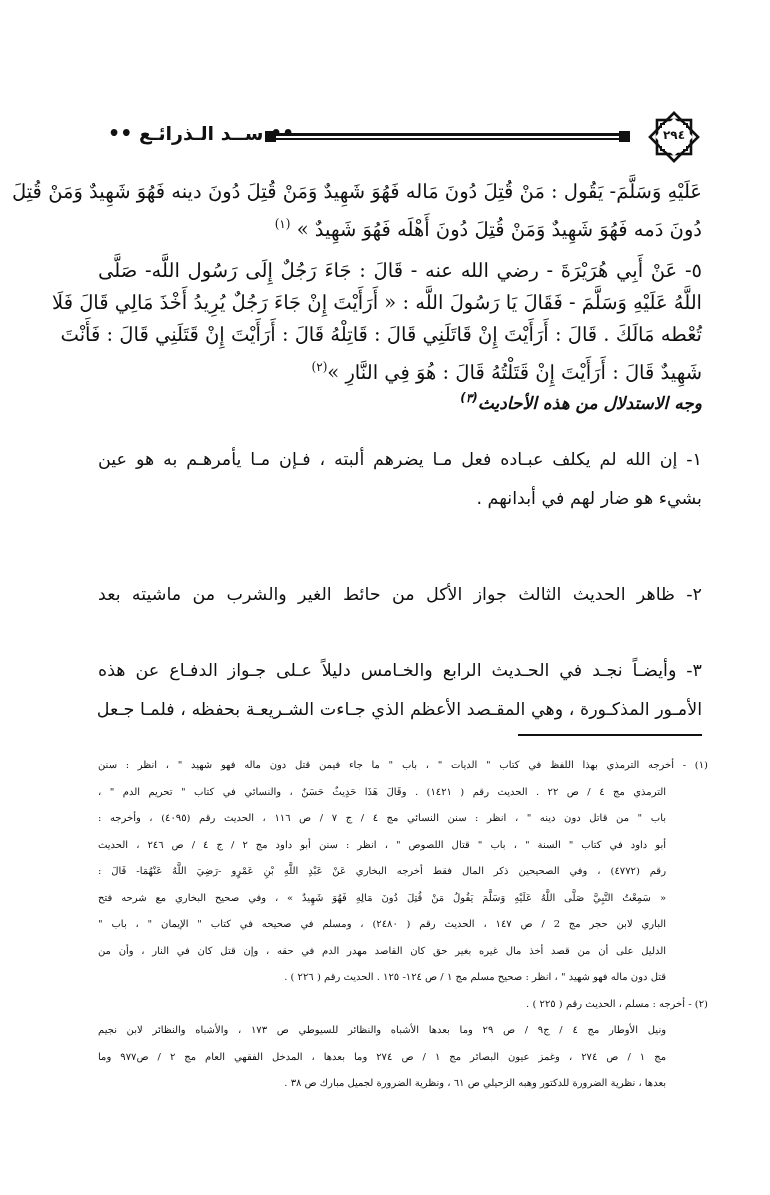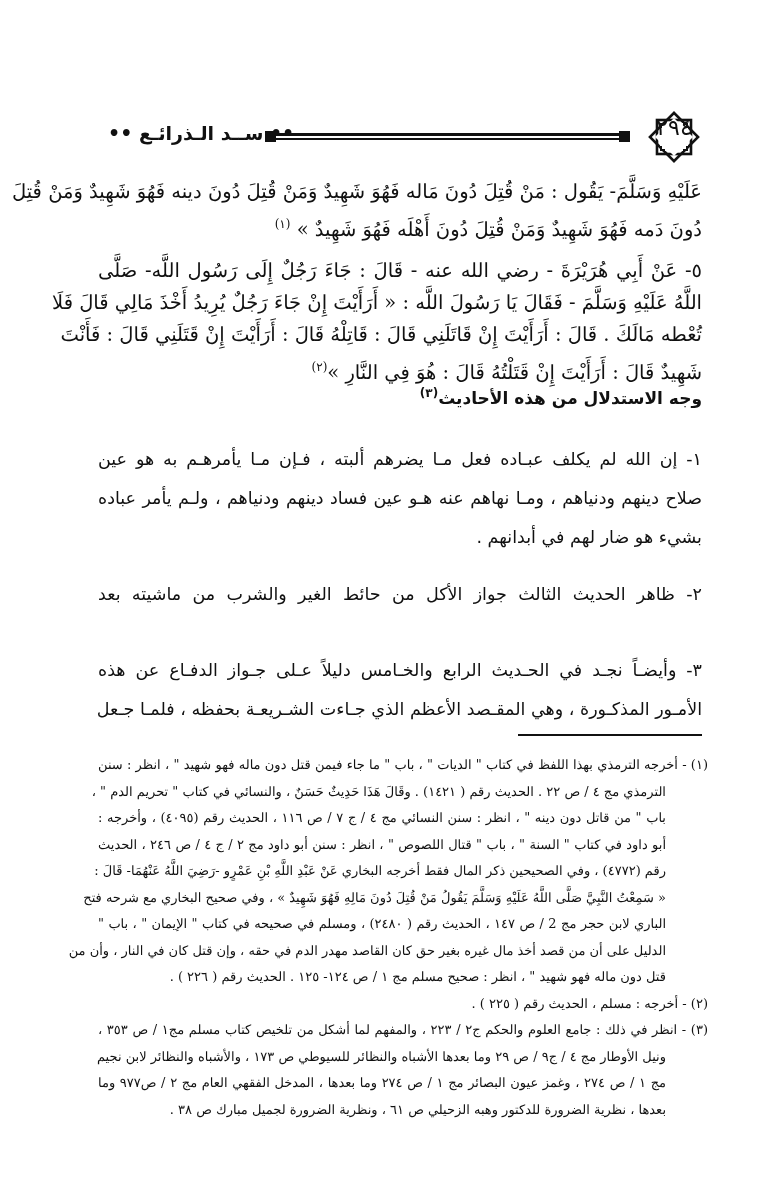--- a/index.html
+++ b/index.html
@@ -10,41 +10,41 @@
   .header { position:absolute; top:112px; left:100px; width:605px; height:50px; }
   .header-title { position:absolute; left:8px; top:10px; font-family:"DejaVu Sans", sans-serif; font-weight:bold; font-size:19px; direction:rtl; white-space:nowrap; }
   .header-rule { position:absolute; left:165px; right:75px; top:20px; height:9px; }
   .header-rule .line-top { position:absolute; left:8px; right:8px; top:1px; height:3px; background:#111; }
   .header-rule .line-bot { position:absolute; left:8px; right:8px; top:6px; height:1.5px; background:#111; }
   .header-rule .sq { position:absolute; top:-1px; width:11px; height:11px; background:#111; }
   .header-rule .sq.l { left:0; }
   .header-rule .sq.r { right:0; }
   .badge { position:absolute; right:0; top:-6px; width:62px; height:62px; }
   .badge svg { position:absolute; left:0; top:0; }
-  .badge-num { position:absolute; left:0; right:0; top:9px; text-align:center; font-family:"DejaVu Sans", sans-serif; font-weight:normal; font-size:22px; direction:rtl; }
+  .badge-num { position:absolute; left:0; right:0; top:22px; text-align:center; font-family:"DejaVu Sans", sans-serif; font-weight:bold; font-size:12px; direction:rtl; }
 
   
   .body { position:absolute; left:98px; width:604px; direction:rtl; text-align:justify; }
   .line { font-size:19.5px; line-height:32px; white-space:nowrap; text-align-last:justify; text-align:justify; }
   .line.last { text-align-last:right; }
   .sup { font-size:12px; vertical-align:super; }
-  .heading { font-family:"DejaVu Sans", sans-serif; font-weight:bold; font-size:17px; line-height:18px; }
+  .heading { font-family:"DejaVu Sans", sans-serif; font-weight:bold; font-size:17px; line-height:28px;font-style:italic; }
 
   .block1 { top:176px; }
   .block2 { top:255px; }
   .heading-wrap { position:absolute; left:98px; width:604px; top:384px; direction:rtl; }
   .block3 { top:440px; }
   .block4 { top:575px; }
   .block5 { top:659px; }
   .para-line { font-family:"DejaVu Sans", sans-serif; font-size:17.5px; line-height:39px; white-space:nowrap; text-align:justify; text-align-last:justify; }
   .para-line.last { text-align-last:right; }
 
   .fn-rule { position:absolute; top:734px; right:68px; width:184px; height:2px; background:#111; }
 
-  .footnotes { position:absolute; left:98px; width:610px; top:752px; direction:rtl; font-family:"DejaVu Serif", serif; font-size:13px; }
+  .footnotes { position:absolute; left:98px; width:610px; top:752px; direction:rtl; font-family:"DejaVu Serif", serif; font-size:10px; }
   .fn-line { line-height:26.5px; white-space:nowrap; text-align:justify; text-align-last:justify; }
   .fn-line.indent { padding-right:42px; }
   .fn-line.last { text-align-last:right; }
 </style>
 </head>
 <body>
 
 <div class="page">
 
   <div class="header">
@@ -85,21 +85,20 @@
     <div class="line">تُعْطه مَالَكَ . قَالَ : أَرَأَيْتَ إِنْ قَاتَلَنِي قَالَ : قَاتِلْهُ قَالَ : أَرَأَيْتَ إِنْ قَتَلَنِي قَالَ : فَأَنْتَ</div>
     <div class="line last"><span>شَهِيدٌ قَالَ : أَرَأَيْتَ إِنْ قَتَلْتُهُ قَالَ : هُوَ فِي النَّارِ »</span><span class="sup">(٢)</span></div>
   </div>
 
   <div class="heading-wrap">
     <div class="heading"><span>وجه الاستدلال من هذه الأحاديث</span><span class="sup">(٣)</span></div>
   </div>
 
   <div class="body block3">
     <div class="para-line">١- إن الله لم يكلف عبـاده فعل مـا يضرهم ألبته ، فـإن مـا يأمرهـم به هو عين</div>
-    <div class="para-line">صلاح دينهم ودنياهم ، ومـا نهاهم عنه هـو عين فساد دينهم ودنياهم ، ولـم يأمر عباده</div>
     <div class="para-line last">بشيء هو ضار لهم في أبدانهم .</div>
   </div>
 
   <div class="body block4">
     <div class="para-line">٢- ظاهر الحديث الثالث جواز الأكل من حائط الغير والشرب من ماشيته بعد</div>
   </div>
 
   <div class="body block5" style="top:651px;">
     <div class="para-line">٣- وأيضـاً نجـد في الحـديث الرابع والخـامس دليلاً عـلى جـواز الدفـاع عن هذه</div>
     <div class="para-line">الأمـور المذكـورة ، وهي المقـصد الأعظم الذي جـاءت الشـريعـة بحفظه ، فلمـا جـعل</div>
@@ -116,20 +115,19 @@
       <div class="fn-line indent">رقم (٤٧٧٢) ، وفي الصحيحين ذكر المال فقط أخرجه البخاري عَنْ عَبْدِ اللَّهِ بْنِ عَمْرٍو -رَضِيَ اللَّهُ عَنْهُمَا- قَالَ :</div>
       <div class="fn-line indent">« سَمِعْتُ النَّبِيَّ صَلَّى اللَّهُ عَلَيْهِ وَسَلَّمَ يَقُولُ مَنْ قُتِلَ دُونَ مَالِهِ فَهُوَ شَهِيدٌ » ، وفي صحيح البخاري مع شرحه فتح</div>
       <div class="fn-line indent">الباري لابن حجر مج 2 / ص ١٤٧ ، الحديث رقم ( ٢٤٨٠) ، ومسلم في صحيحه في كتاب " الإيمان " ، باب "</div>
       <div class="fn-line indent">الدليل على أن من قصد أخذ مال غيره بغير حق كان القاصد مهدر الدم في حقه ، وإن قتل كان في النار ، وأن من</div>
       <div class="fn-line indent last">قتل دون ماله فهو شهيد " ، انظر : صحيح مسلم مج ١ / ص ١٢٤- ١٢٥ . الحديث رقم ( ٢٢٦ ) .</div>
     </div>
     <div>
       <div class="fn-line last">(٢) - أخرجه : مسلم ، الحديث رقم ( ٢٢٥ ) .</div>
     </div>
     <div>
-      <div class="fn-line">(٣) - انظر في ذلك : جامع العلوم والحكم ج٢ / ٢٢٣ ، والمفهم لما أشكل من تلخيص كتاب مسلم مج١ / ص ٣٥٣ ،</div>
       <div class="fn-line indent">ونيل الأوطار مج ٤ / ج٩ / ص ٢٩ وما بعدها الأشباه والنظائر للسيوطي ص ١٧٣ ، والأشباه والنظائر لابن نجيم</div>
       <div class="fn-line indent">مج ١ / ص ٢٧٤ ، وغمز عيون البصائر مج ١ / ص ٢٧٤ وما بعدها ، المدخل الفقهي العام مج ٢ / ص٩٧٧ وما</div>
       <div class="fn-line indent last">بعدها ، نظرية الضرورة للدكتور وهبه الزحيلي ص ٦١ ، ونظرية الضرورة لجميل مبارك ص ٣٨ .</div>
     </div>
   </div>
 
 </div>
 
 </body></html>

